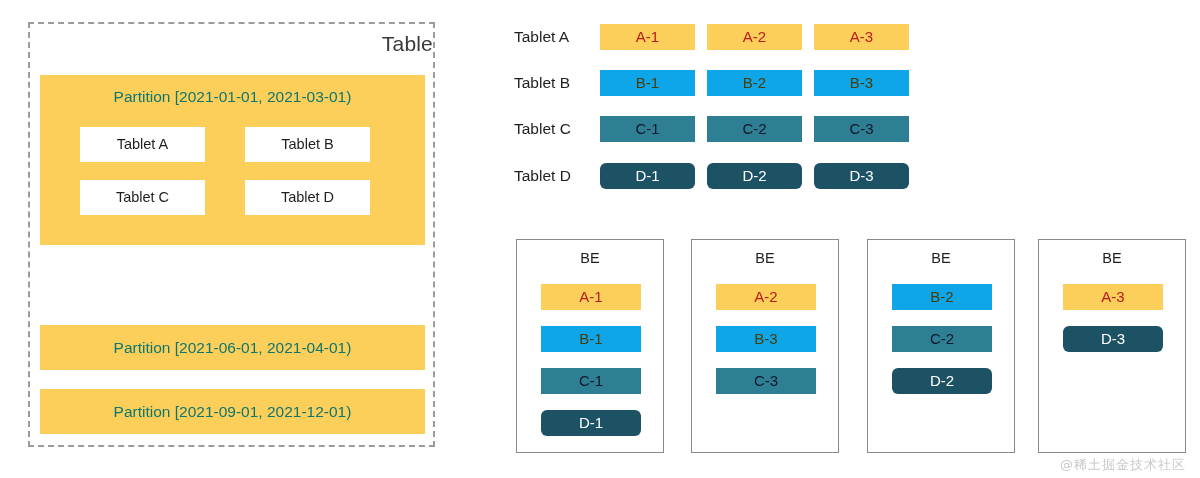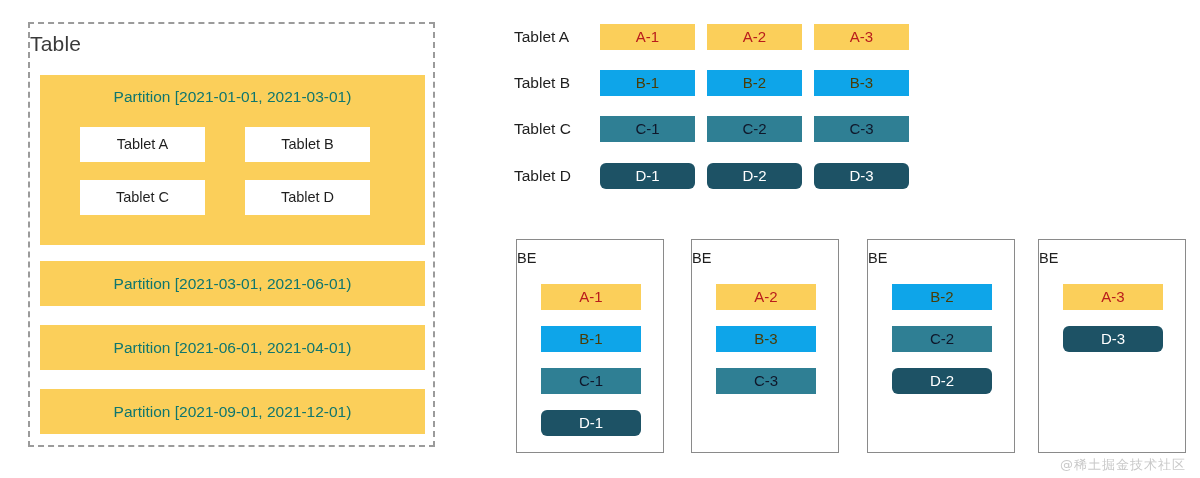--- a/index.html
+++ b/index.html
@@ -24,21 +24,21 @@
     width: 407px;
     height: 425px;
     border: 2px dashed #9b9b9b;
     box-sizing: border-box;
   }
   #table-title {
     position: absolute;
     left: 0;
     top: 8px;
     width: 100%;
-    text-align: left;
+    text-align: right;
     font-size: 21px;
     color: #3a3a3a;
     letter-spacing: 0.2px;
   }
 
   .partition {
     position: absolute;
     left: 10px;
     width: 385px;
     background: #fbcf5a;
@@ -152,21 +152,21 @@
   .be-node.n0 { left: 0px; }
   .be-node.n1 { left: 175px; }
   .be-node.n2 { left: 351px; }
   .be-node.n3 { left: 522px; }
 
   .be-title {
     position: absolute;
     left: 0;
     top: 10px;
     width: 100%;
-    text-align: left;
+    text-align: center;
     font-size: 14.5px;
     color: #1f1f1f;
   }
   .be-items {
     position: absolute;
     left: 24px;
     top: 44px;
     width: 100px;
   }
   .be-item {
@@ -201,23 +201,20 @@
   <div class="partition" id="partition-0">
     <div class="plabel">Partition [2021-01-01, 2021-03-01)</div>
     <div class="tablet-grid">
       <div class="tablet-box r0 c0">Tablet A</div>
       <div class="tablet-box r0 c1">Tablet B</div>
       <div class="tablet-box r1 c0">Tablet C</div>
       <div class="tablet-box r1 c1">Tablet D</div>
     </div>
   </div>
 
-  <div class="partition slim" id="partition-1">
-    <div class="plabel">Partition [2021-03-01, 2021-06-01)</div>
-  </div>
 
   <div class="partition slim" id="partition-2">
     <div class="plabel">Partition [2021-06-01, 2021-04-01)</div>
   </div>
 
   <div class="partition slim" id="partition-3">
     <div class="plabel">Partition [2021-09-01, 2021-12-01)</div>
   </div>
 
 </div>

